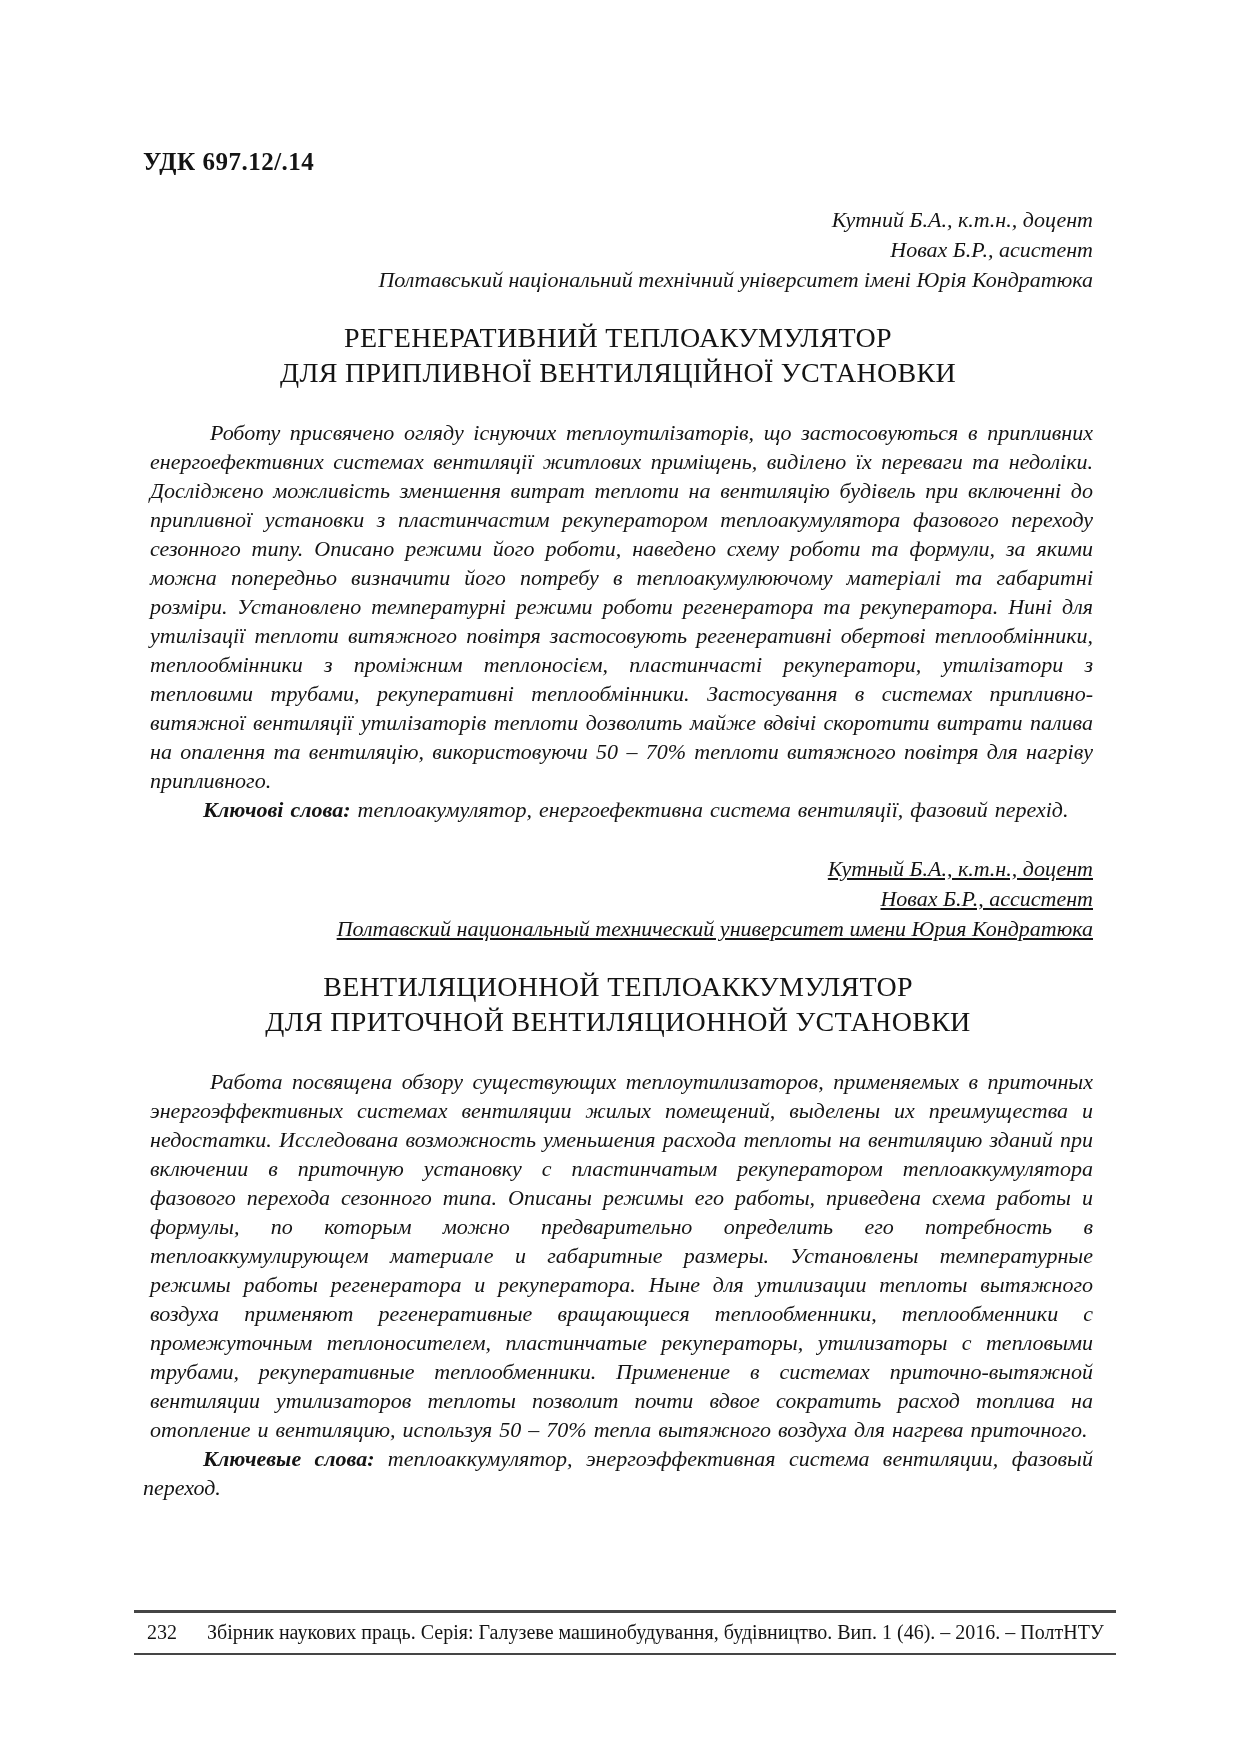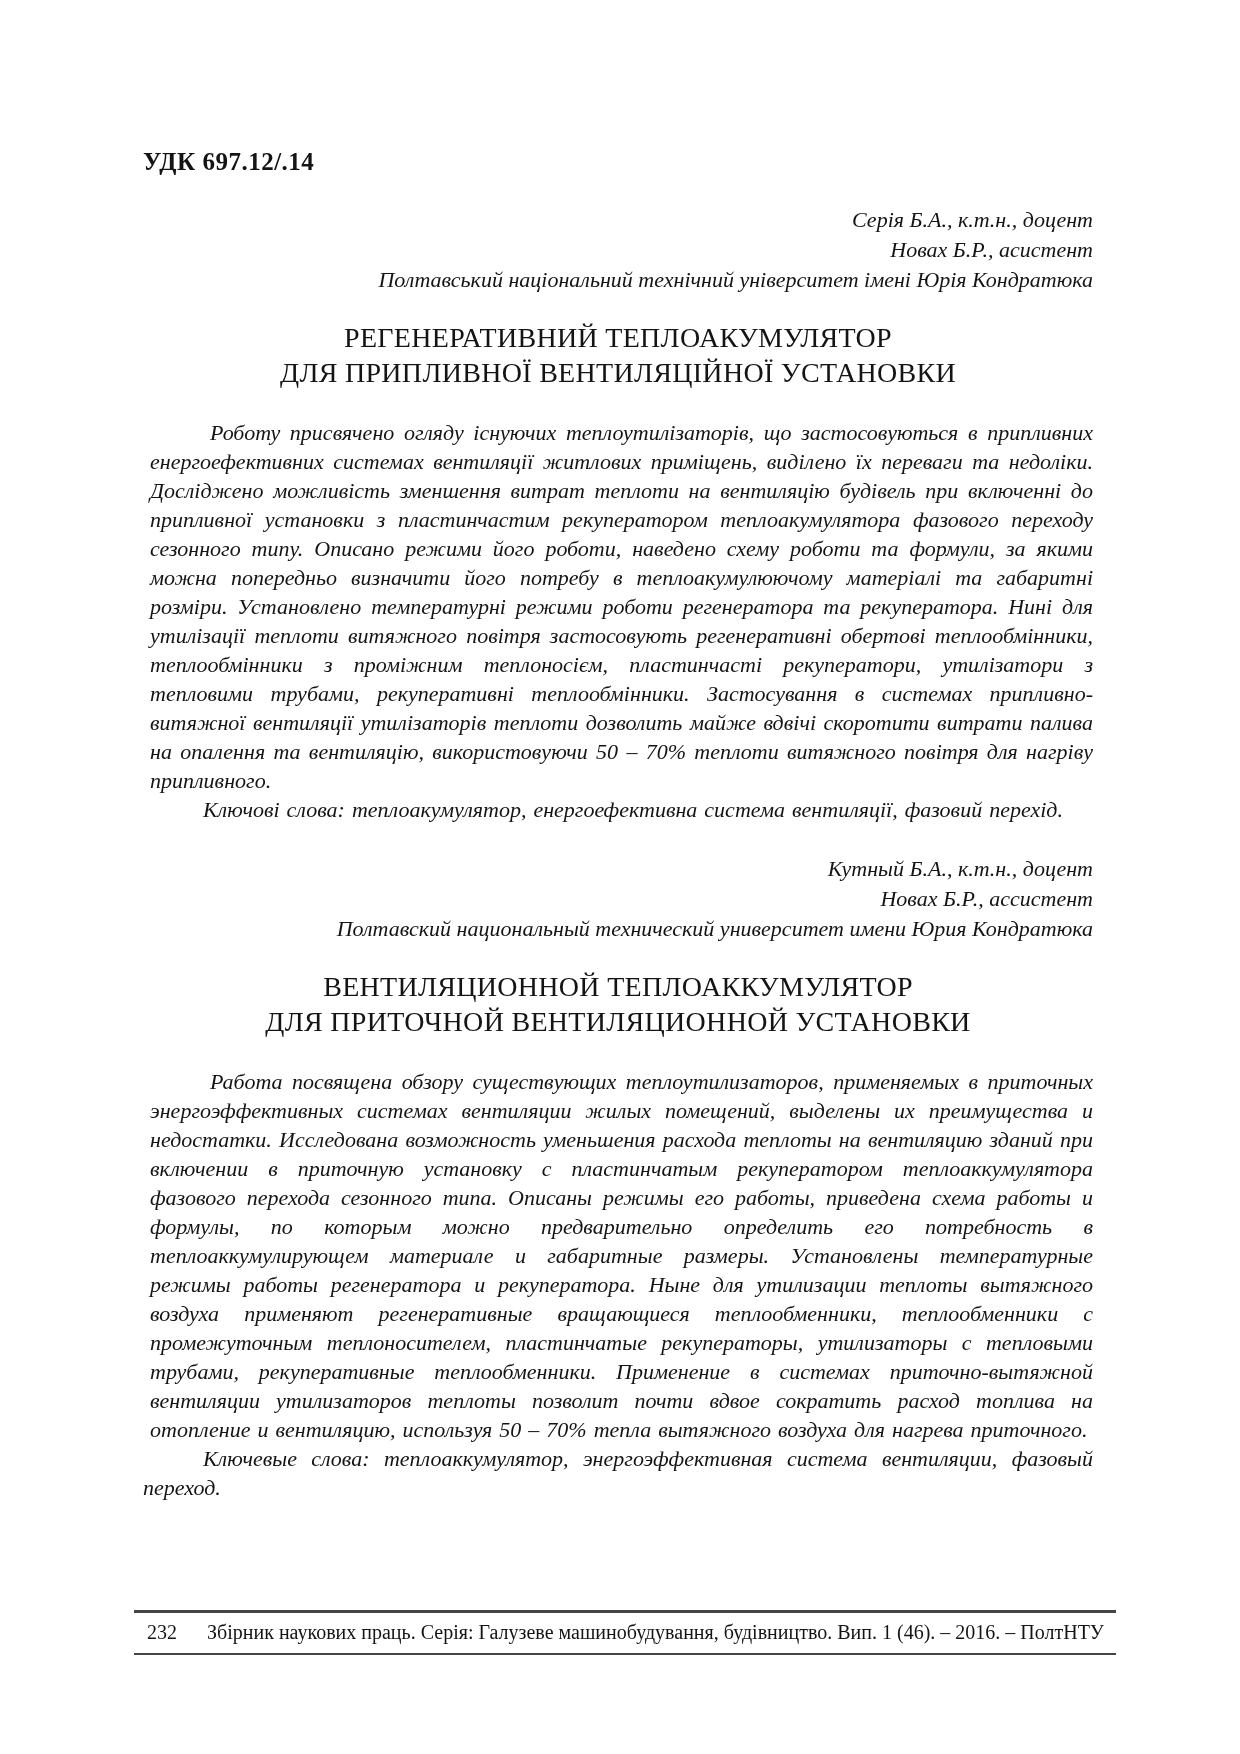--- a/index.html
+++ b/index.html
@@ -51,23 +51,24 @@
   .keywords {
     margin: 0;
     text-align: justify;
     font-style: italic;
     font-size: 22px;
     line-height: 29px;
     text-indent: 60px;
     word-spacing: 1.5px;
   }
   .kw-label {
-    font-weight: 400;
+    font-weight: 700;
   }
   .authors.ru-block {
+    text-decoration: underline;
   }
   .footer {
     position: absolute;
     left: 134px;
     right: 124px;
     top: 1610px;
     border-top: 3px solid #454545;
     border-bottom: 2px solid #454545;
     padding: 7px 0 9px 0;
     font-size: 20px;
@@ -86,21 +87,21 @@
   }
 </style>
 </head>
 <body>
 
 <div class="page">
 
   <div class="udc">УДК 697.12/.14</div>
 
   <div class="authors">
-    <div>Серія Б.А., к.т.н., доцент</div>
+    <div>Кутний Б.А., к.т.н., доцент</div>
     <div>Новах Б.Р., асистент</div>
     <div>Полтавський національний технічний університет імені Юрія Кондратюка</div>
   </div>
 
   <h1 class="article-title">
     <span>РЕГЕНЕРАТИВНИЙ ТЕПЛОАКУМУЛЯТОР</span><br>
     <span>ДЛЯ ПРИПЛИВНОЇ ВЕНТИЛЯЦІЙНОЇ УСТАНОВКИ</span>
   </h1>
 
   <p class="abstract">Роботу присвячено огляду існуючих теплоутилізаторів, що застосовуються в припливних енергоефективних системах вентиляції житлових приміщень, виділено їх переваги та недоліки. Досліджено можливість зменшення витрат теплоти на вентиляцію будівель при включенні до припливної установки з пластинчастим рекуператором теплоакумулятора фазового переходу сезонного типу. Описано режими його роботи, наведено схему роботи та формули, за якими можна попередньо визначити його потребу в теплоакумулюючому матеріалі та габаритні розміри. Установлено температурні режими роботи регенератора та рекуператора. Нині для утилізації теплоти витяжного повітря застосовують регенеративні обертові теплообмінники, теплообмінники з проміжним теплоносієм, пластинчасті рекуператори, утилізатори з тепловими трубами, рекуперативні теплообмінники. Застосування в системах припливно-витяжної вентиляції утилізаторів теплоти дозволить майже вдвічі скоротити витрати палива на опалення та вентиляцію, використовуючи 50 – 70% теплоти витяжного повітря для нагріву припливного.</p>

